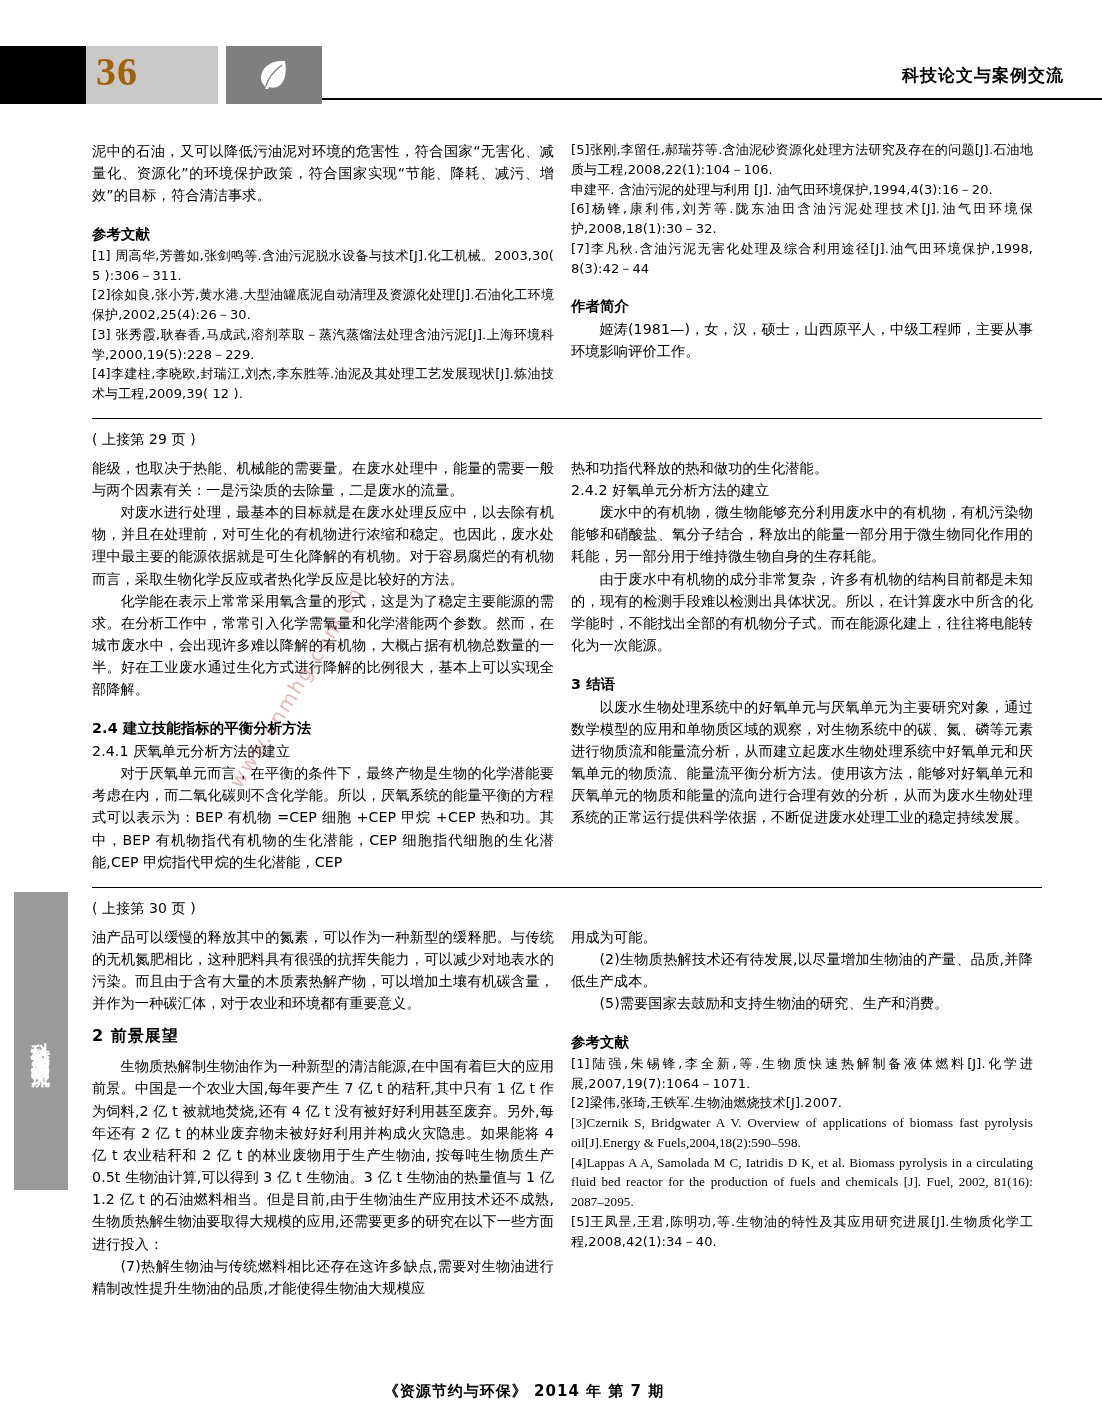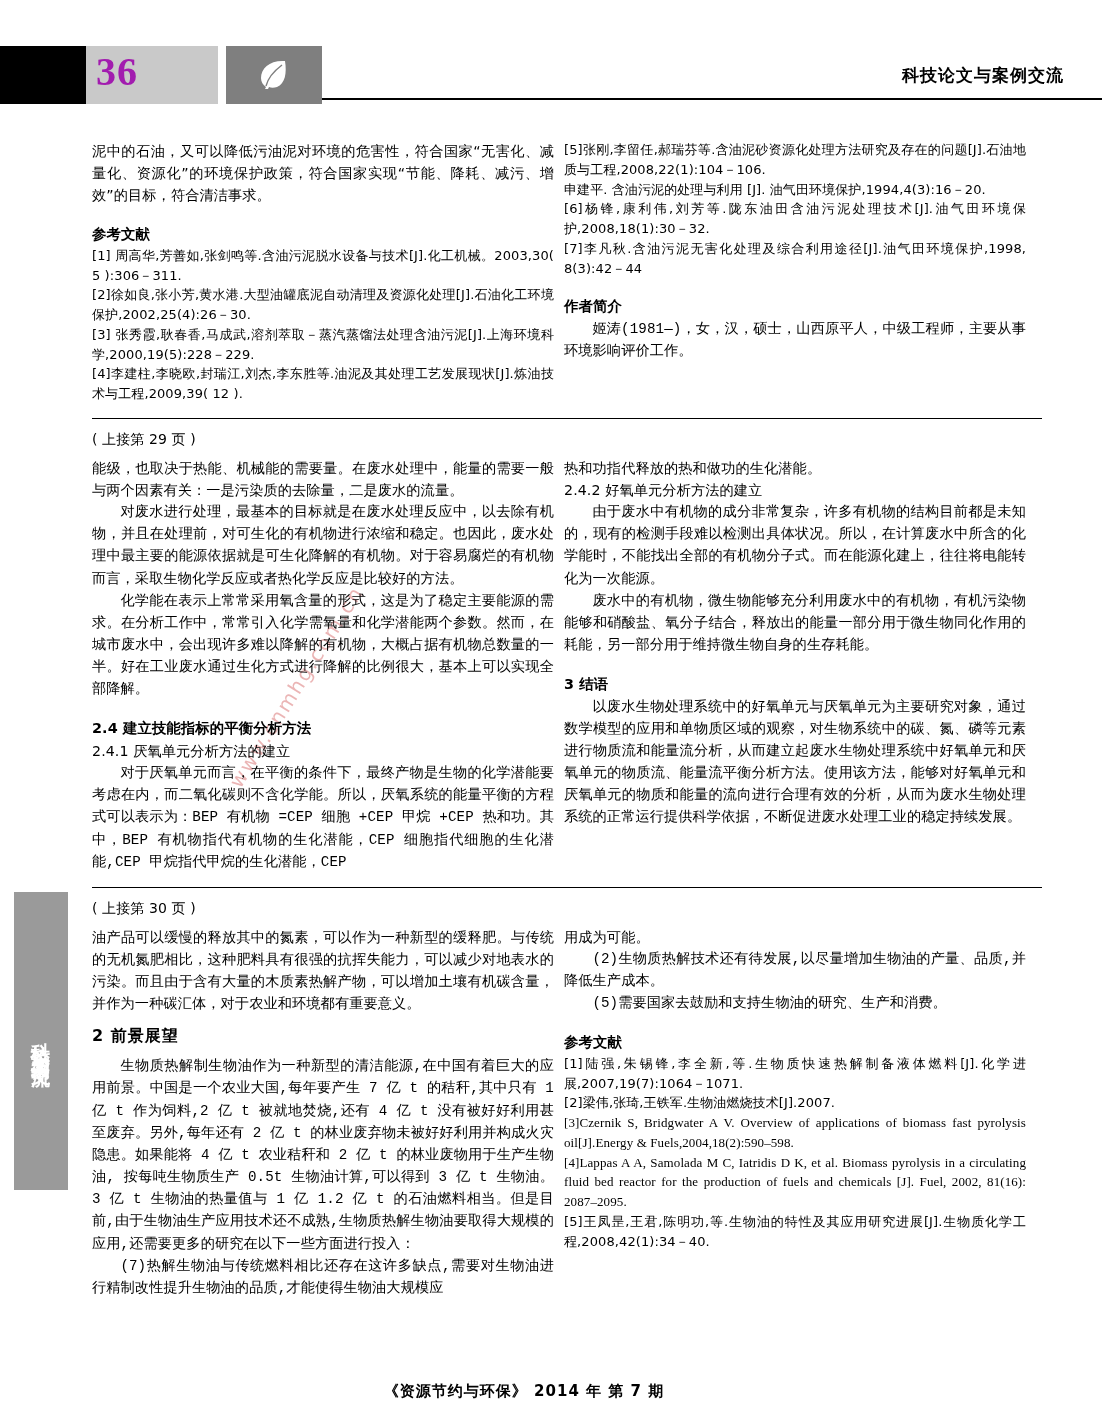--- a/index.html
+++ b/index.html
@@ -45,21 +45,21 @@
     height: 58px;
     background: #c9c9c9;
   }
   .page-number {
     position: absolute;
     left: 96px;
     top: 2px;
     width: 110px;
     font-size: 40px;
     font-weight: bold;
-    color: #a21caf;
+    color: #a16207;
     font-family: "Liberation Serif", "DejaVu Serif", serif;
     letter-spacing: 1px;
   }
   .hdr-logo {
     position: absolute;
     left: 226px;
     top: 0;
     width: 96px;
     height: 58px;
     background: #7f7f7f;
@@ -122,36 +122,35 @@
 
   
   .content {
     position: absolute;
     left: 92px;
     top: 140px;
     width: 950px;
   }
   .cols {
     display: flex;
-    gap: 10px;
+    gap: 17px;
   }
   .col {
     width: 462px;
   }
   p, .ln {
     margin: 0;
     font-size: 14.2px;
     line-height: 1.56;
     text-align: justify;
     font-family: "DejaVu Sans", sans-serif;
     letter-spacing: 0.1px;
   }
   .ind {
     text-indent: 2em;
-    font-family: Liberation Mono, monospace;
   }
   .sec-head {
     font-weight: bold;
     font-size: 14.4px;
     margin-top: 17px;
   }
   .big-head {
     font-weight: bold;
     font-size: 16px;
     margin: 10px 0 6px 0;
@@ -267,22 +266,22 @@
         <p class="ln">能级，也取决于热能、机械能的需要量。在废水处理中，能量的需要一般与两个因素有关：一是污染质的去除量，二是废水的流量。</p>
         <p class="ln ind">对废水进行处理，最基本的目标就是在废水处理反应中，以去除有机物，并且在处理前，对可生化的有机物进行浓缩和稳定。也因此，废水处理中最主要的能源依据就是可生化降解的有机物。对于容易腐烂的有机物而言，采取生物化学反应或者热化学反应是比较好的方法。</p>
         <p class="ln ind">化学能在表示上常常采用氧含量的形式，这是为了稳定主要能源的需求。在分析工作中，常常引入化学需氧量和化学潜能两个参数。然而，在城市废水中，会出现许多难以降解的有机物，大概占据有机物总数量的一半。好在工业废水通过生化方式进行降解的比例很大，基本上可以实现全部降解。</p>
         <p class="sec-head">2.4 建立技能指标的平衡分析方法</p>
         <p class="ln">2.4.1 厌氧单元分析方法的建立</p>
         <p class="ln ind">对于厌氧单元而言，在平衡的条件下，最终产物是生物的化学潜能要考虑在内，而二氧化碳则不含化学能。所以，厌氧系统的能量平衡的方程式可以表示为：BEP 有机物 =CEP 细胞 +CEP 甲烷 +CEP 热和功。其中，BEP 有机物指代有机物的生化潜能，CEP 细胞指代细胞的生化潜能,CEP 甲烷指代甲烷的生化潜能，CEP</p>
       </div>
       <div class="col">
         <p class="ln">热和功指代释放的热和做功的生化潜能。</p>
         <p class="ln">2.4.2 好氧单元分析方法的建立</p>
+        <p class="ln ind">废水中的有机物，微生物能够充分利用废水中的有机物，有机污染物能够和硝酸盐、氧分子结合，释放出的能量一部分用于微生物同化作用的耗能，另一部分用于维持微生物自身的生存耗能。</p>
         <p class="ln ind">由于废水中有机物的成分非常复杂，许多有机物的结构目前都是未知的，现有的检测手段难以检测出具体状况。所以，在计算废水中所含的化学能时，不能找出全部的有机物分子式。而在能源化建上，往往将电能转化为一次能源。</p>
-        <p class="ln ind">废水中的有机物，微生物能够充分利用废水中的有机物，有机污染物能够和硝酸盐、氧分子结合，释放出的能量一部分用于微生物同化作用的耗能，另一部分用于维持微生物自身的生存耗能。</p>
         <p class="sec-head">3 结语</p>
         <p class="ln ind">以废水生物处理系统中的好氧单元与厌氧单元为主要研究对象，通过数学模型的应用和单物质区域的观察，对生物系统中的碳、氮、磷等元素进行物质流和能量流分析，从而建立起废水生物处理系统中好氧单元和厌氧单元的物质流、能量流平衡分析方法。使用该方法，能够对好氧单元和厌氧单元的物质和能量的流向进行合理有效的分析，从而为废水生物处理系统的正常运行提供科学依据，不断促进废水处理工业的稳定持续发展。</p>
       </div>
     </div>
 
     <div class="divider"></div>
 
     <p class="cont-note">( 上接第 30 页 )</p>
     <div class="cols">
       <div class="col">

